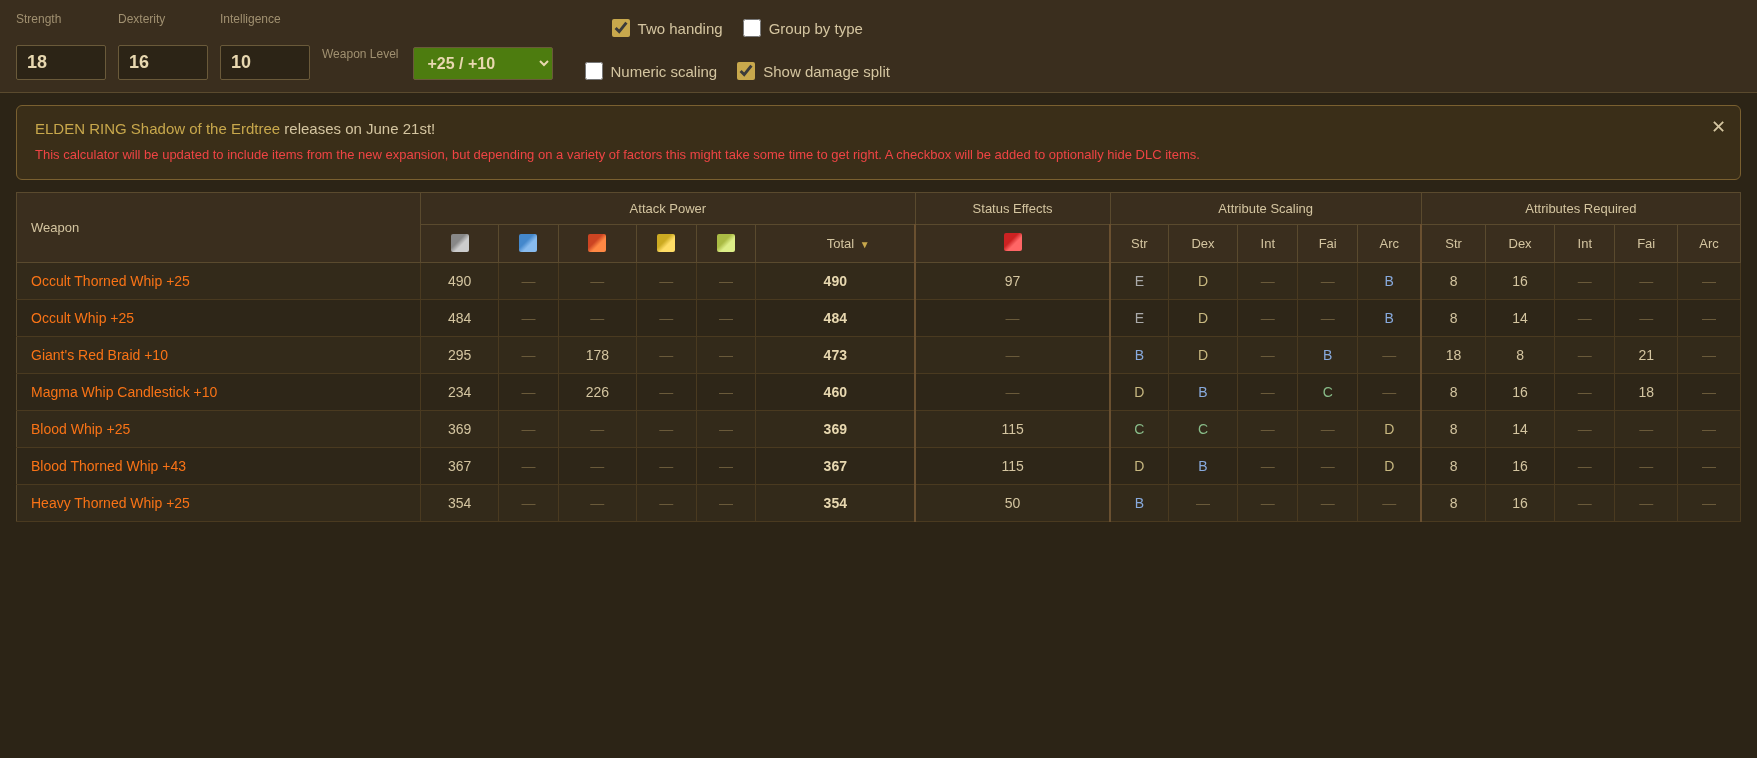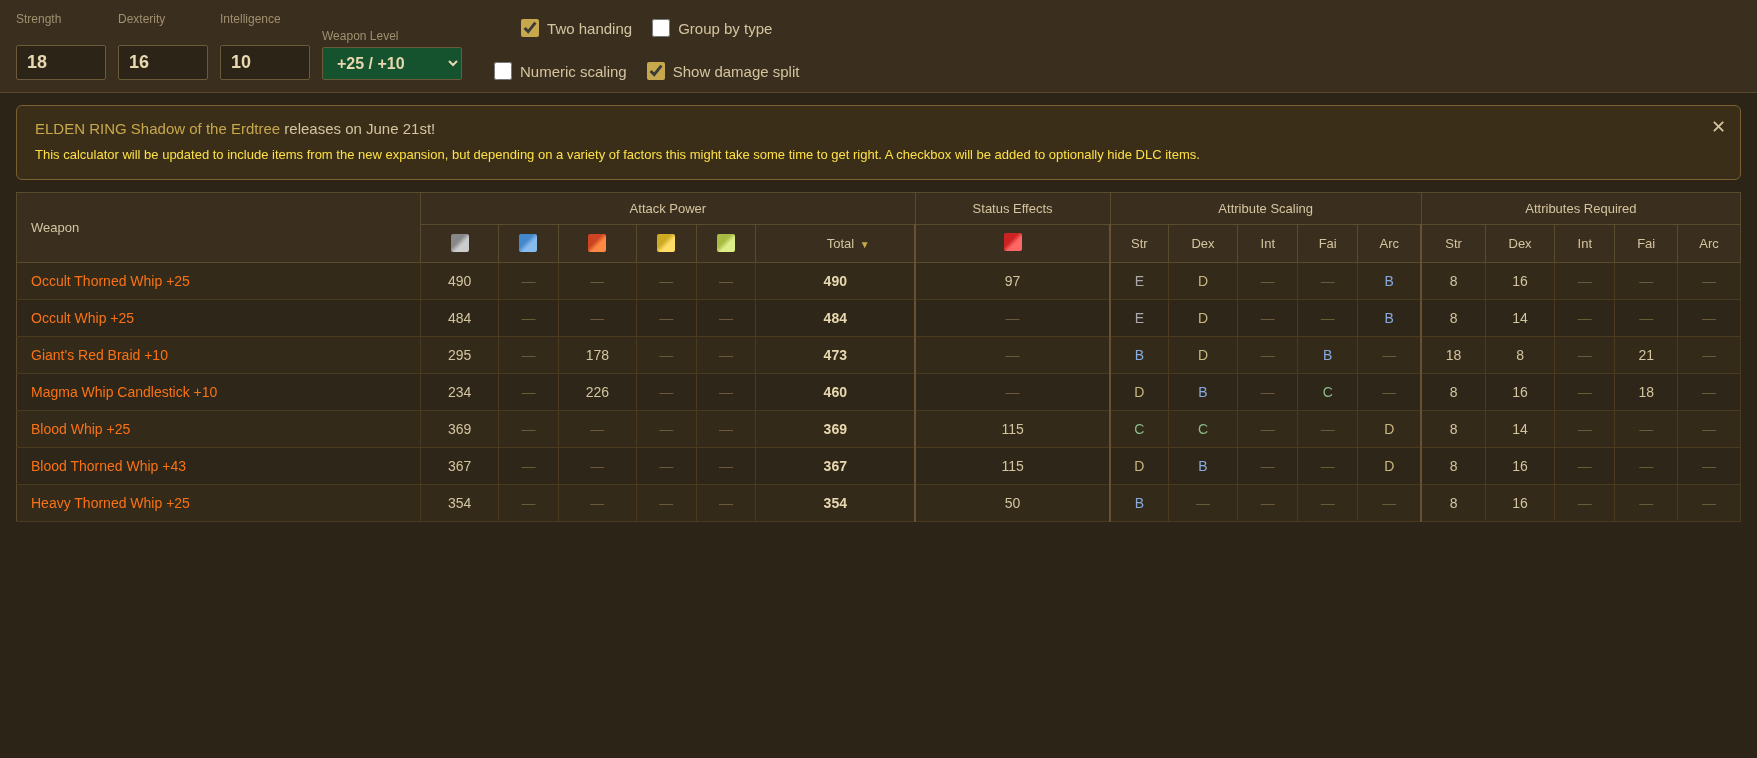--- a/index.html
+++ b/index.html
@@ -42,31 +42,31 @@
       padding: 6px 10px;
       font-size: 18px;
       font-weight: bold;
       width: 90px;
       border-radius: 2px;
       outline: none;
     }
 
     .weapon-level-field {
       display: flex;
-      flex-direction: column;
-      gap: 4px;
+      flex-direction: row;
+      gap: 14px;
     }
 
     .weapon-level-field label {
       font-size: 12px;
       color: #a09070;
     }
 
     .weapon-level-select {
-      background: #14532d;
+      background: #4d7c0f;
       border: 1px solid #6a5a3a;
       color: #e8d8b0;
       padding: 6px 10px;
       font-size: 16px;
       font-weight: bold;
       width: 140px;
       border-radius: 2px;
       outline: none;
       cursor: pointer;
     }
@@ -125,21 +125,21 @@
       color: #d4c5a0;
     }
 
     .banner-title a {
       color: #c8a84c;
       text-decoration: none;
     }
 
     .banner-text {
       font-size: 13px;
-      color: #fde047;
+      color: #ef4444;
       line-height: 1.5;
     }
 
     .banner-close {
       position: absolute;
       top: 10px;
       right: 14px;
       font-size: 18px;
       cursor: pointer;
       color: #a09070;

